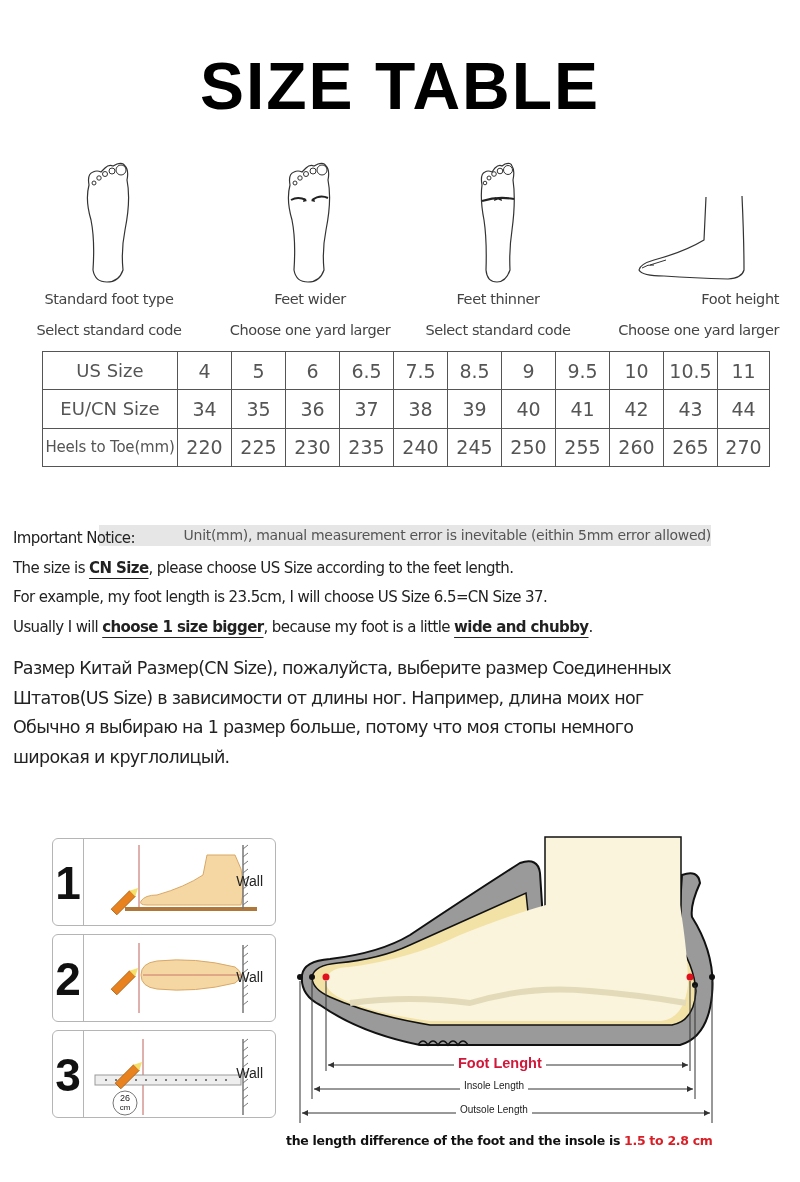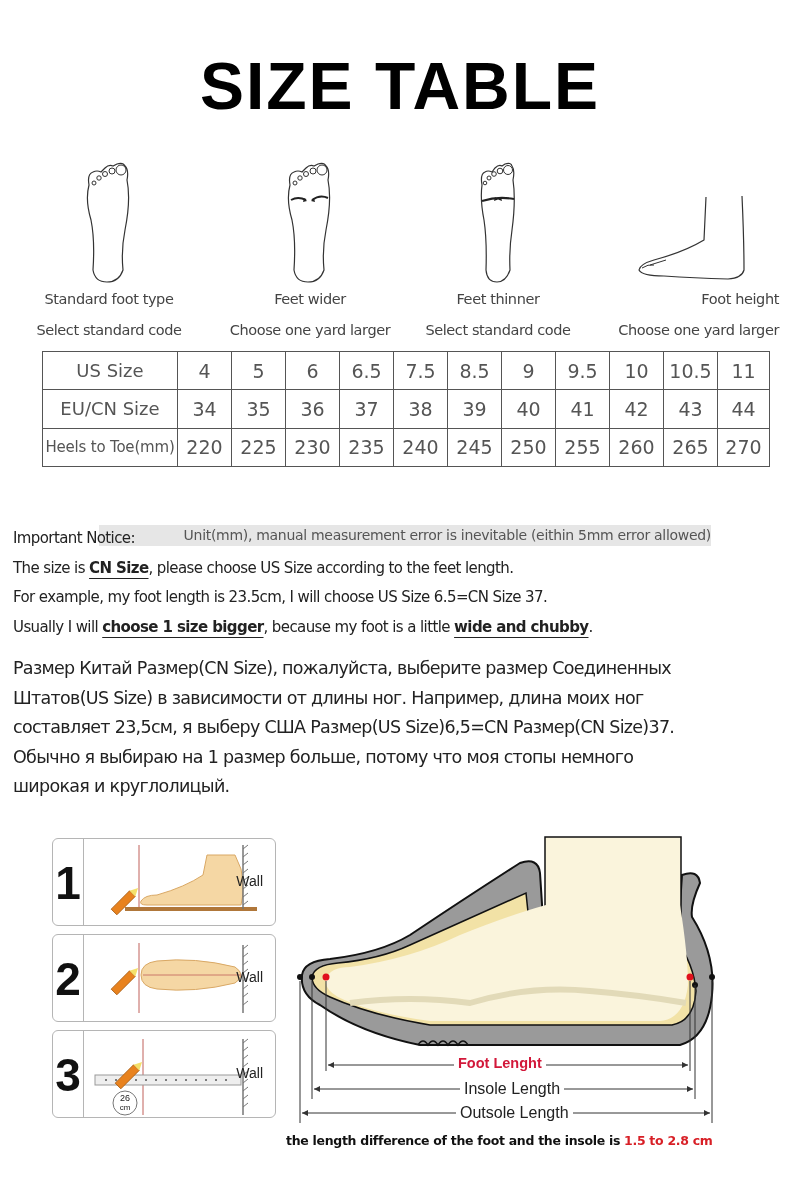--- a/index.html
+++ b/index.html
@@ -63,21 +63,21 @@
     font-weight: bold; font-size: 46px; line-height: 88px; text-align: center; color: #111;
   }
   .step .wall-label {
     position: absolute; right: 12px; top: 34px; font-family: "Liberation Sans", sans-serif;
     font-size: 14px; color: #222;
   }
   .step svg { position: absolute; left: 32px; top: 0; }
 
   .shoe { position: absolute; left: 290px; top: 835px; width: 440px; height: 300px; }
   .shoe .dim-label {
-    position: absolute; font-family: "Liberation Sans", sans-serif; font-size: 16px;
+    position: absolute; font-family: "Liberation Sans", sans-serif; font-size: 10px;
     color: #222; background: #fff; padding: 0 4px; white-space: nowrap;
   }
   .shoe .dim-label.red { color: #d2183a; font-weight: bold; font-size: 14.5px; }
 
   .caption {
     position: absolute; left: 286px; top: 1133px; width: 480px;
     font-family: "DejaVu Sans", sans-serif; font-weight: bold; font-size: 12.5px;
     color: #111; letter-spacing: -0.3px; white-space: nowrap;
   }
   .caption .red { color: #d81f26; }
@@ -211,21 +211,20 @@
 <div class="notice">
   <p>Important Notice:</p>
   <p><span>The size is </span><b>CN Size</b><span>, please choose US Size according to the feet length.</span></p>
   <p>For example, my foot length is 23.5cm, I will choose US Size 6.5=CN Size 37.</p>
   <p><span>Usually I will </span><b>choose 1 size bigger</b><span>, because my foot is a little </span><b>wide and chubby</b><span>.</span></p>
 </div>
 
 <div class="ru">
   <p>Размер Китай Размер(CN Size), пожалуйста, выберите размер Соединенных</p>
   <p>Штатов(US Size) в зависимости от длины ног. Например, длина моих ног</p>
-  <p>составляет 23,5см, я выберу США Размер(US Size)6,5=CN Размер(CN Size)37.</p>
   <p>Обычно я выбираю на 1 размер больше, потому что моя стопы немного</p>
   <p>широкая и круглолицый.</p>
 </div>
 
 <div class="steps">
   <div class="step">
     <div class="num">1</div>
     <svg width="190" height="88" viewBox="0 0 190 88">
       <line x1="54" y1="6" x2="54" y2="70" stroke="#c0605a" stroke-width="1"></line>
       <rect x="40" y="68" width="132" height="4" fill="#b0773a"></rect>

